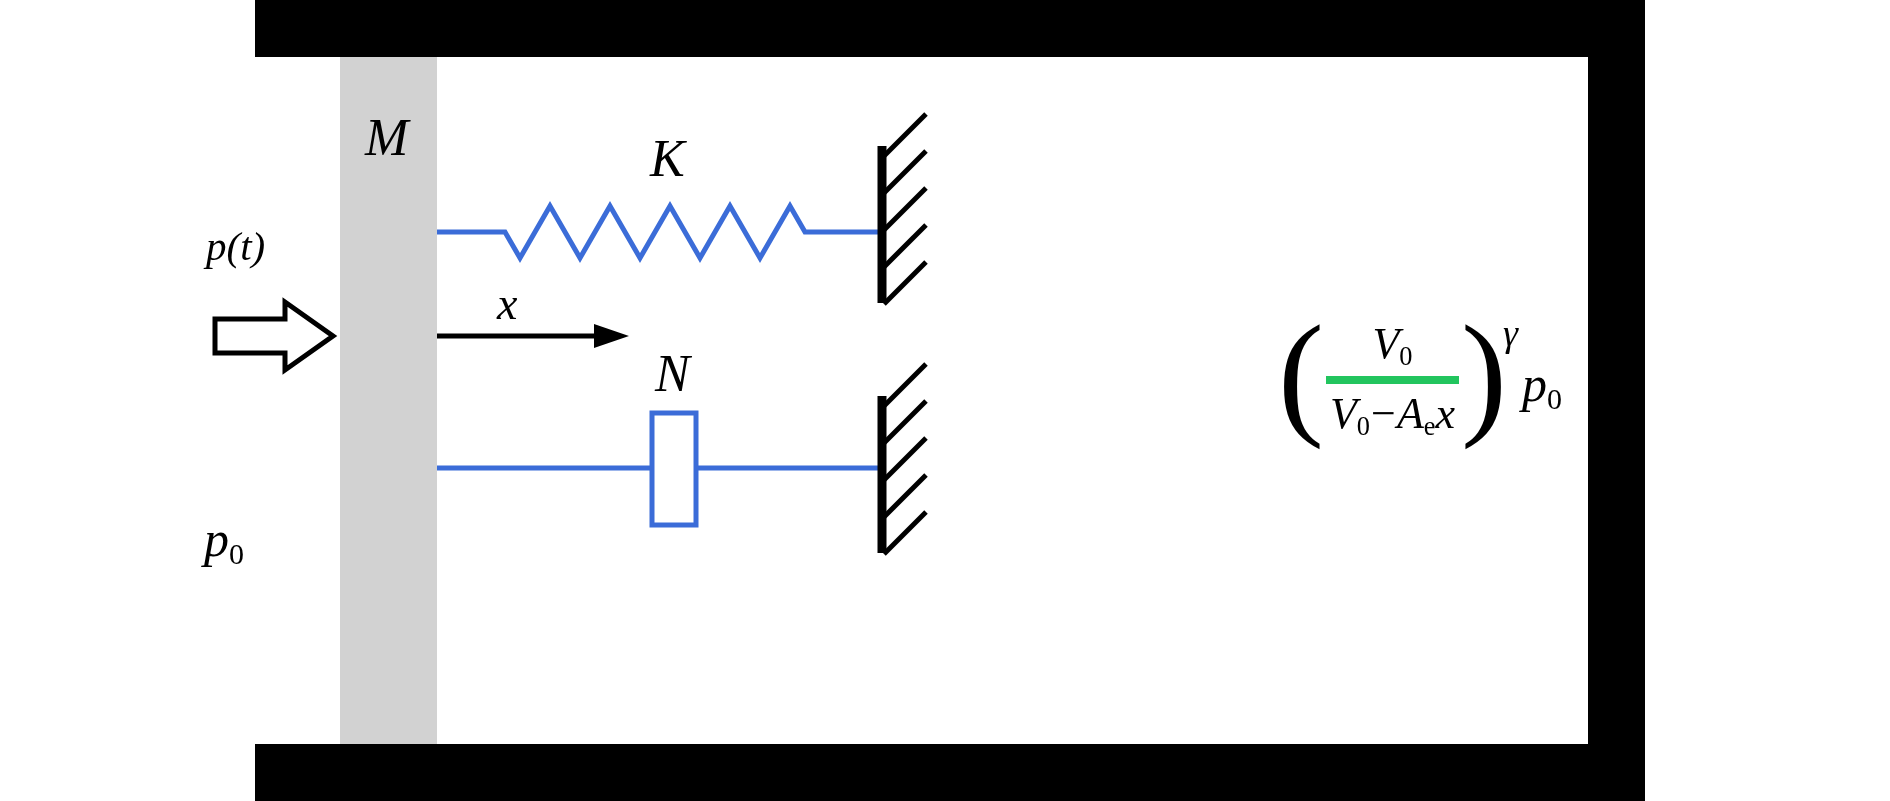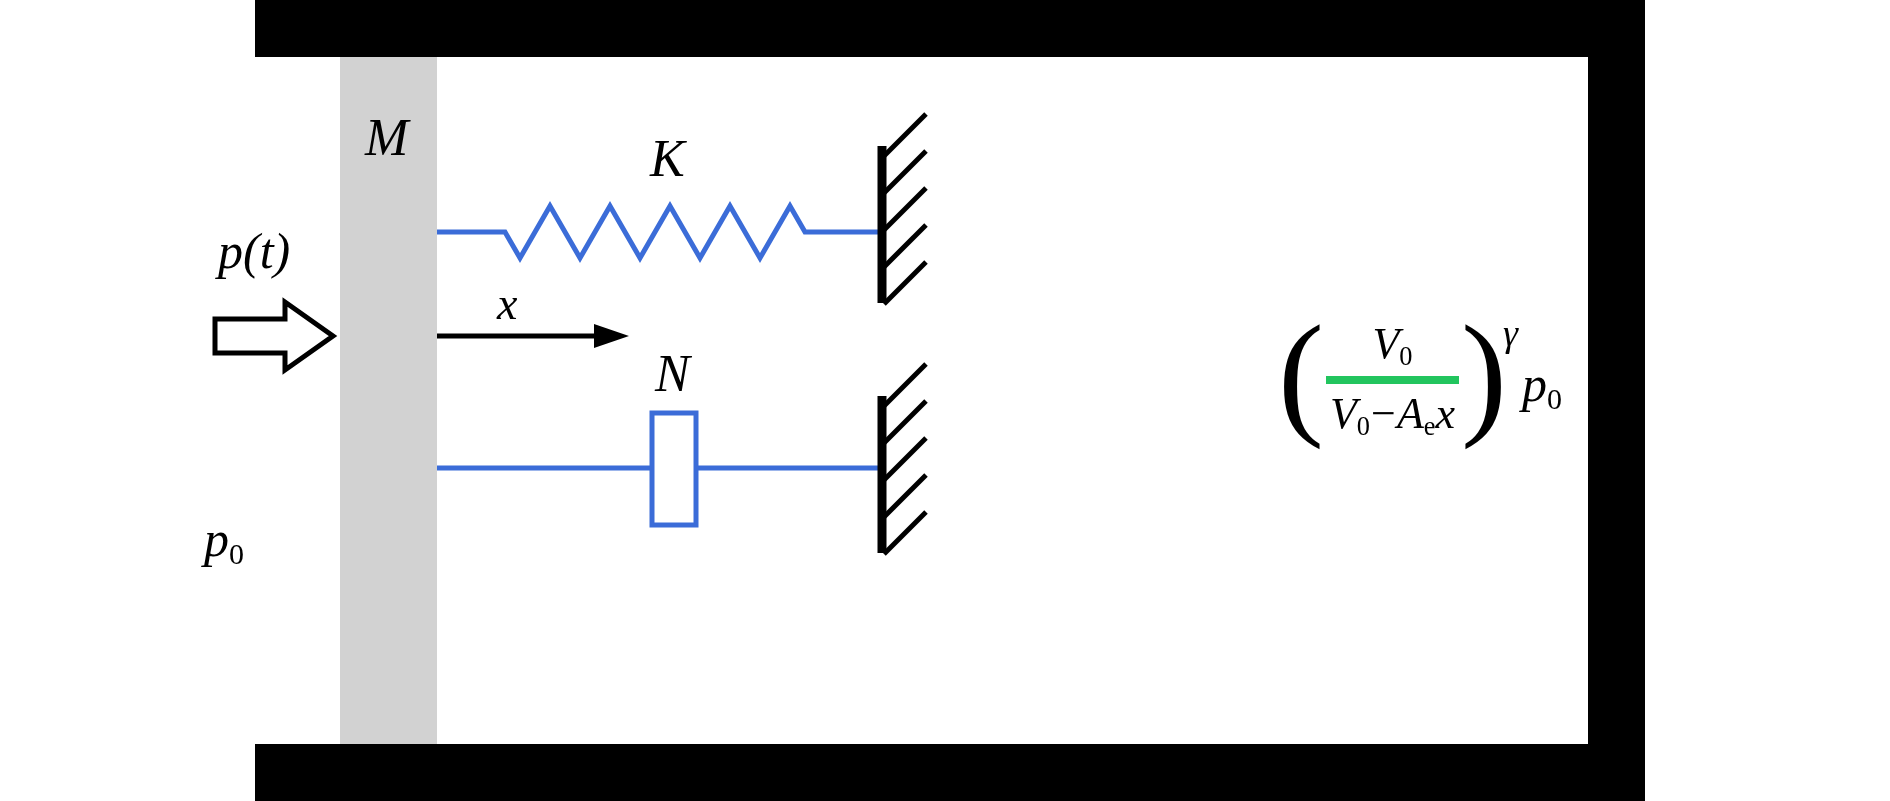--- a/index.html
+++ b/index.html
@@ -37,21 +37,21 @@
     position: absolute;
     color: #000000;
     font-style: italic;
     line-height: 1;
     white-space: nowrap;
   }
   .lbl-mass   { left: 365px; top: 112px; font-size: 52px; }
   .lbl-spring { left: 650px; top: 133px; font-size: 52px; }
   .lbl-x      { left: 497px; top: 281px; font-size: 46px; }
   .lbl-damper { left: 655px; top: 348px; font-size: 52px; }
-  .lbl-pt     { left: 218px; top: 226px; font-size: 50px; }
+  .lbl-pt     { left: 206px; top: 226px; font-size: 41px; }
   .lbl-p0     { left: 204px; top: 514px; font-size: 50px; }
 
   .sub {
     font-style: normal;
     font-size: 0.60em;
     vertical-align: -0.28em;
   }
 
   
   .formula {

